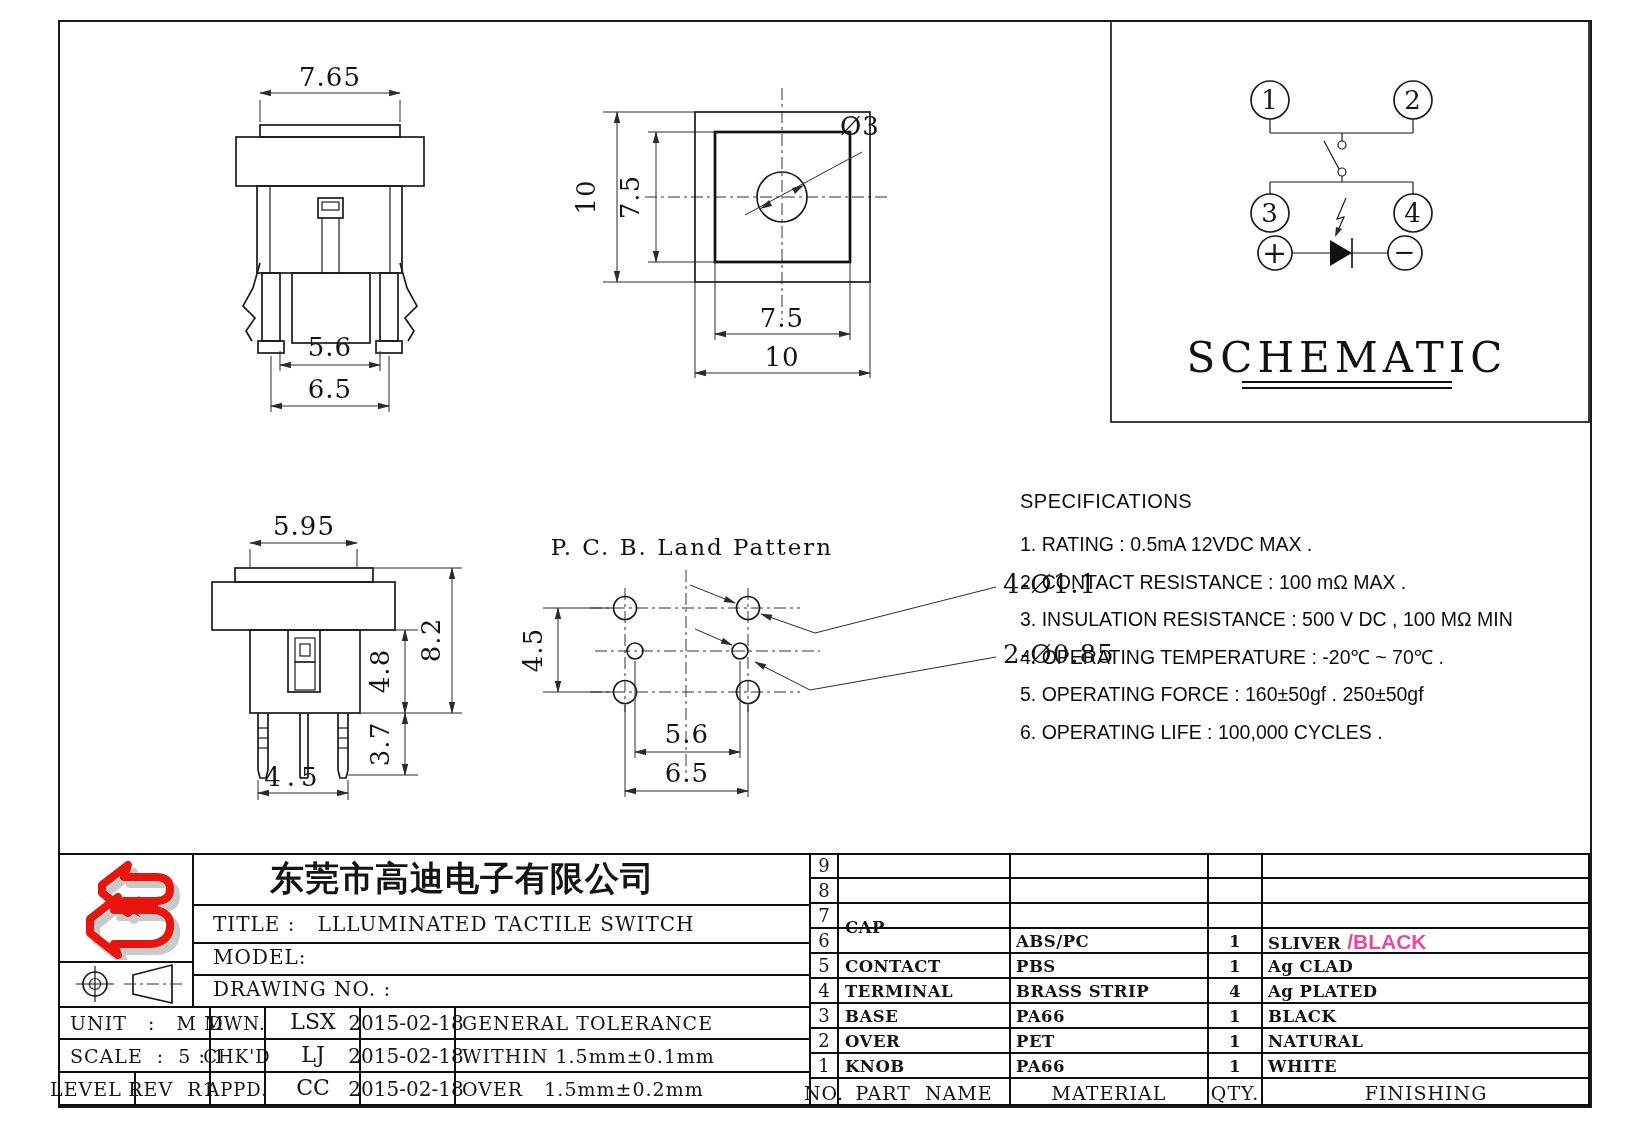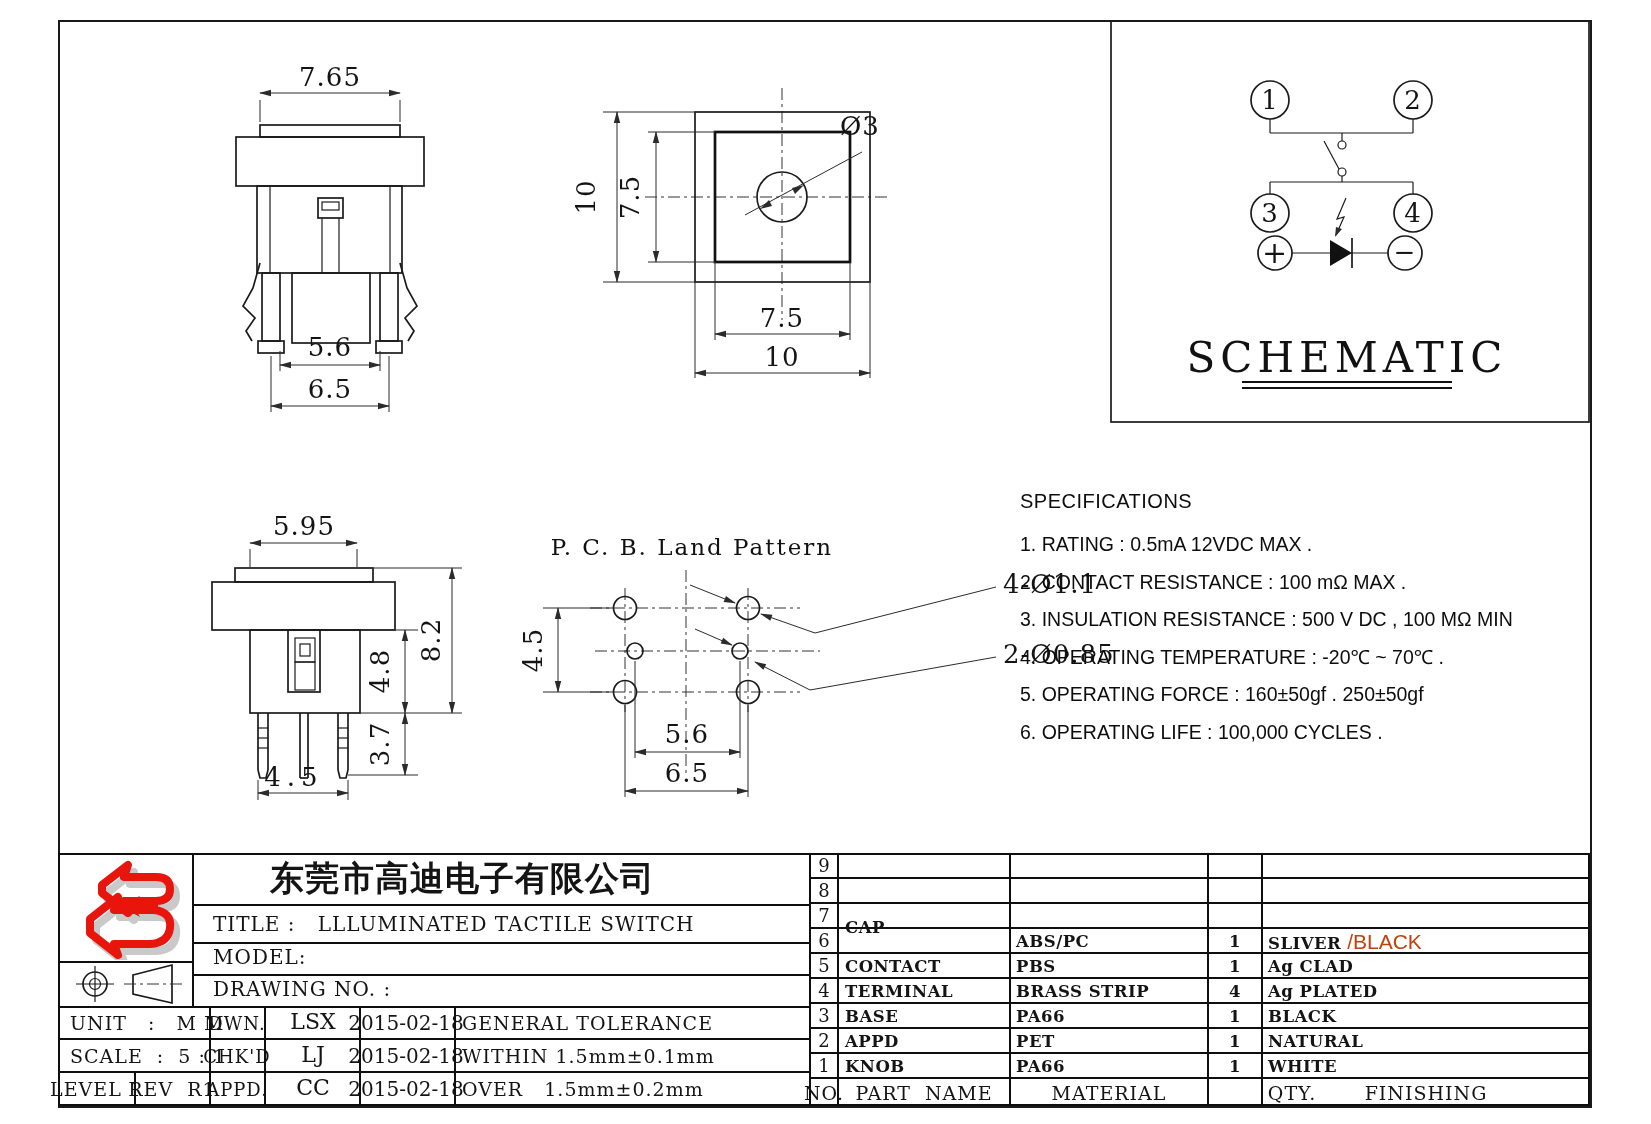--- a/index.html
+++ b/index.html
@@ -23,21 +23,21 @@
   
   .specs{position:absolute;left:1020px;top:490px;width:575px;}
   .specs-title{font-family:"Liberation Sans",sans-serif;font-size:20px;color:#0d0d0d;margin-bottom:13px;letter-spacing:.5px;}
   .spec-line{font-family:"Liberation Sans",sans-serif;font-size:19.5px;color:#0d0d0d;line-height:37.6px;white-space:pre;}
   
   .tb-label{font-size:20px;letter-spacing:1px;}
   .tb-small{font-size:19px;letter-spacing:1px;}
   .bom-bold{font-size:16.5px;font-weight:bold;letter-spacing:.5px;}
   .bom-num{font-size:18px;}
   .bom-head{font-size:19px;letter-spacing:1px;}
-  .fin2{font-family:"Liberation Sans","DejaVu Sans",sans-serif;font-weight:400;font-size:21px;color:#c2410c;}
+  .fin2{font-family:"Liberation Sans","DejaVu Sans",sans-serif;font-weight:700;font-size:21px;color:#ec4899;}
 </style>
 </head>
 <body>
 
 <div class="stage">
 
   <div class="frame"></div>
 
   <svg class="abs" style="left:225px;top:48px" width="220" height="375" viewBox="0 0 220 375">
     <defs>
@@ -354,30 +354,30 @@
   <div class="t bom-bold cx" style="left:1235px;top:984px">4</div>
   <div class="t bom-bold" style="left:1268px;top:984px">Ag PLATED</div>
 
   <div class="t bom-num cx" style="left:824px;top:1007px">3</div>
   <div class="t bom-bold" style="left:845px;top:1009px">BASE</div>
   <div class="t bom-bold" style="left:1016px;top:1009px">PA66</div>
   <div class="t bom-bold cx" style="left:1235px;top:1009px">1</div>
   <div class="t bom-bold" style="left:1268px;top:1009px">BLACK</div>
 
   <div class="t bom-num cx" style="left:824px;top:1032px">2</div>
-  <div class="t bom-bold" style="left:845px;top:1034px">APPD</div>
+  <div class="t bom-bold" style="left:845px;top:1034px">OVER</div>
   <div class="t bom-bold" style="left:1016px;top:1034px">PET</div>
   <div class="t bom-bold cx" style="left:1235px;top:1034px">1</div>
   <div class="t bom-bold" style="left:1268px;top:1034px">NATURAL</div>
 
   <div class="t bom-num cx" style="left:824px;top:1057px">1</div>
   <div class="t bom-bold" style="left:845px;top:1059px">KNOB</div>
   <div class="t bom-bold" style="left:1016px;top:1059px">PA66</div>
   <div class="t bom-bold cx" style="left:1235px;top:1059px">1</div>
   <div class="t bom-bold" style="left:1268px;top:1059px">WHITE</div>
 
   <div class="t bom-head cx" style="left:824px;top:1084px">NO.</div>
   <div class="t bom-head cx" style="left:924px;top:1084px">PART  NAME</div>
   <div class="t bom-head cx" style="left:1109px;top:1084px">MATERIAL</div>
-  <div class="t bom-head cx" style="left:1292px;top:1084px">QTY.</div>
+  <div class="t bom-head cx" style="left:1235px;top:1084px">QTY.</div>
   <div class="t bom-head cx" style="left:1426px;top:1084px">FINISHING</div>
 
 </div>
 
 </body></html>

